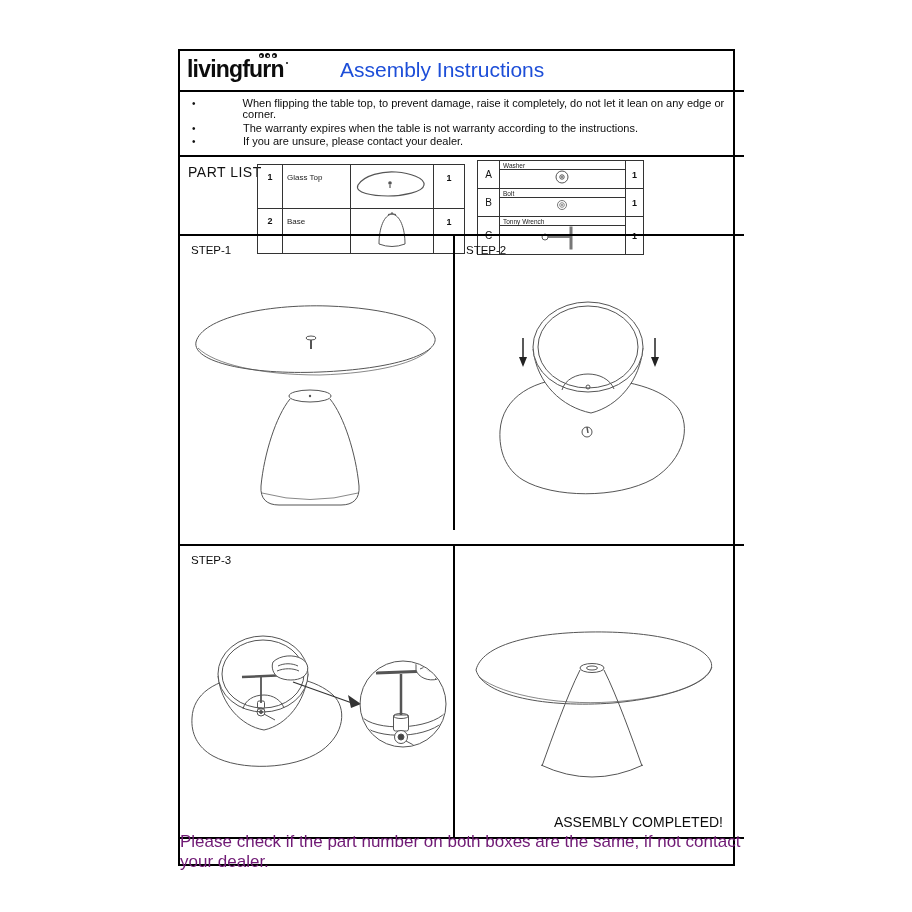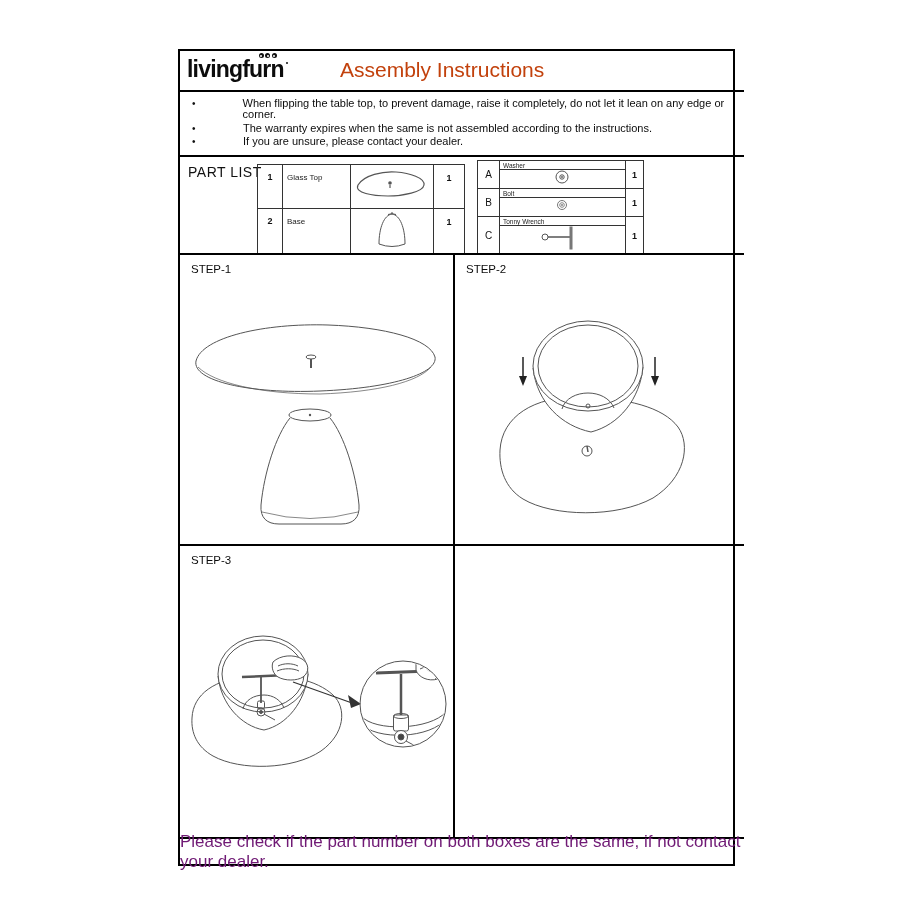--- a/index.html
+++ b/index.html
@@ -9,21 +9,21 @@
   .sec { position:absolute; left:0; width:564px; border-top:2px solid #000; }
 
   
   .sec.header { top:0; height:39px; border-top:none; }
   .logo-wrap { position:absolute; left:7px; top:5px; }
   .logo { font-size:23px; font-weight:700; letter-spacing:-0.8px; color:#0c0c0c; }
   .logo-dots { position:absolute; right:7px; top:-3px; display:flex; gap:1.5px; }
   .logo-dots i { width:5px; height:5px; border-radius:50%; background:#111; display:inline-block; position:relative; }
   .logo-dots i::after { content:""; position:absolute; left:1.5px; top:1.5px; width:2px; height:2px; border-radius:50%; background:#fff; }
   .logo-reg { position:absolute; right:-4px; top:6px; width:2px; height:2px; background:#111; border-radius:50%; }
-  .doc-title { position:absolute; left:160px; top:7px; font-size:21px; color:#c2410c; }
+  .doc-title { position:absolute; left:160px; top:7px; font-size:21px; color:#1d4ed8; }
 
   
   .sec.warnings { top:39px; height:65px; padding:6px 0 0 12px; }
   .warn-row { display:flex; align-items:flex-start; margin-bottom:2.5px; }
   .warn-bullet { width:14px; font-size:10px; line-height:11px; text-align:left; color:#111; }
   .warn-text { font-size:11px; line-height:11px; color:#0c0c0c;margin-left:37px; }
 
   
   .sec.partlist { top:104px; height:93px; }
   .partlist-label { position:absolute; left:8px; top:7px; font-size:14px; letter-spacing:0.5px; font-weight:500; }
@@ -35,21 +35,21 @@
   .pt1 .c-draw { width:82px; }
   .pt1 .c-qty { width:31px; text-align:center; font-size:9px; font-weight:600; padding-top:8px; }
   .pt1 tr { height:40px; }
   .pt2 { left:297px; top:3px; }
   .pt2 .c-letter { width:22px; text-align:center; font-size:10px; vertical-align:middle; }
   .pt2 .c-content { width:126px; padding:0; }
   .pt2 .c-qty { width:18px; text-align:center; font-size:9px; font-weight:600; vertical-align:middle; }
   .pt2-label { display:block; font-size:6.5px; padding:1px 0 0 3px; border-bottom:1px solid #333; height:9px; color:#222; }
 
   
-  .sec.steps1 { top:202px; height:296px; }
+  .sec.steps1 { top:183px; height:296px; }
   .sec.steps2 { top:493px; height:293px;padding-left:17px; }
   .panel { position:absolute; top:0; height:100%; }
   .panel.left { left:0; width:275px; border-right:2px solid #000; }
   .panel.right { left:275px; width:278px;border-radius:21px; }
   .step-label { position:absolute; left:11px; top:8px; font-size:11.5px; color:#0c0c0c; }
   .panel svg { position:absolute; left:0; top:0; }
   .completed { position:absolute; right:10px; bottom:7px; font-size:14px; color:#0c0c0c; }
 
   
   .sec.footer { top:786px; height:27px; display:flex; align-items:center; justify-content:center; }
@@ -74,21 +74,21 @@
       <div class="doc-title">Assembly Instructions</div>
     </div>
 
     <div class="sec warnings">
       <div class="warn-row">
         <span class="warn-bullet">•</span>
         <span class="warn-text">When flipping the table top, to prevent damage, raise it completely, do not let it lean on any edge or corner.</span>
       </div>
       <div class="warn-row">
         <span class="warn-bullet">•</span>
-        <span class="warn-text">The warranty expires when the same is not assembled according to the instructions.</span>
+        <span class="warn-text">The warranty expires when the table is not warranty according to the instructions.</span>
       </div>
       <div class="warn-row">
         <span class="warn-bullet">•</span>
         <span class="warn-text">If you are unsure, please contact your dealer.</span>
       </div>
     </div>
 
     <div class="sec partlist">
       <div class="partlist-label">PART LIST</div>
 
@@ -246,20 +246,34 @@
               <circle cx="221" cy="191" r="6.5" fill="#ffffff"></circle>
               <circle cx="221" cy="191" r="3" fill="#444"></circle>
               <path d="M 226,195 L 243,204"></path>
               <path d="M 236,112 C 245,105 260,106 266,114 C 271,121 268,130 258,133 C 248,136 238,131 236,124 Z" fill="#ffffff"></path>
               <path d="M 241,117 C 248,113 258,113 264,117 M 240,123 C 248,119 258,119 264,122 M 255,133 C 262,130 267,126 269,121"></path>
             </g>
           </g>
         </svg>
         <div class="step-label">STEP-3</div>
       </div>
+      <div class="panel right">
+        <svg width="278" height="293" viewBox="0 0 278 293">
+          <g stroke="#555" fill="none" stroke-width="1">
+            <path d="M 21,124 C 27,99 75,87 135,86 C 196,85 248,96 256,116 C 262,133 224,151 158,157 C 92,162 28,150 21,124 Z"></path>
+            <path d="M 24,131 C 48,150 110,161 168,155 C 220,150 251,137 257,121" stroke-width="0.7"></path>
+            <ellipse cx="137" cy="122" rx="12" ry="4.5"></ellipse>
+            <ellipse cx="137" cy="122" rx="5.5" ry="2"></ellipse>
+            <path d="M 125,124 C 112,150 97,192 87,220"></path>
+            <path d="M 149,124 C 162,150 177,192 187,220"></path>
+            <path d="M 86,219 Q 137,243 188,219"></path>
+          </g>
+        </svg>
+        <div class="completed">ASSEMBLY COMPLETED!</div>
+      </div>
     </div>
 
     <div class="sec footer">
       <span class="footer-text">Please check if the part number on both boxes are the same, if not contact your dealer.</span>
     </div>
 
   </div>
 </div>
 
 </body></html>

